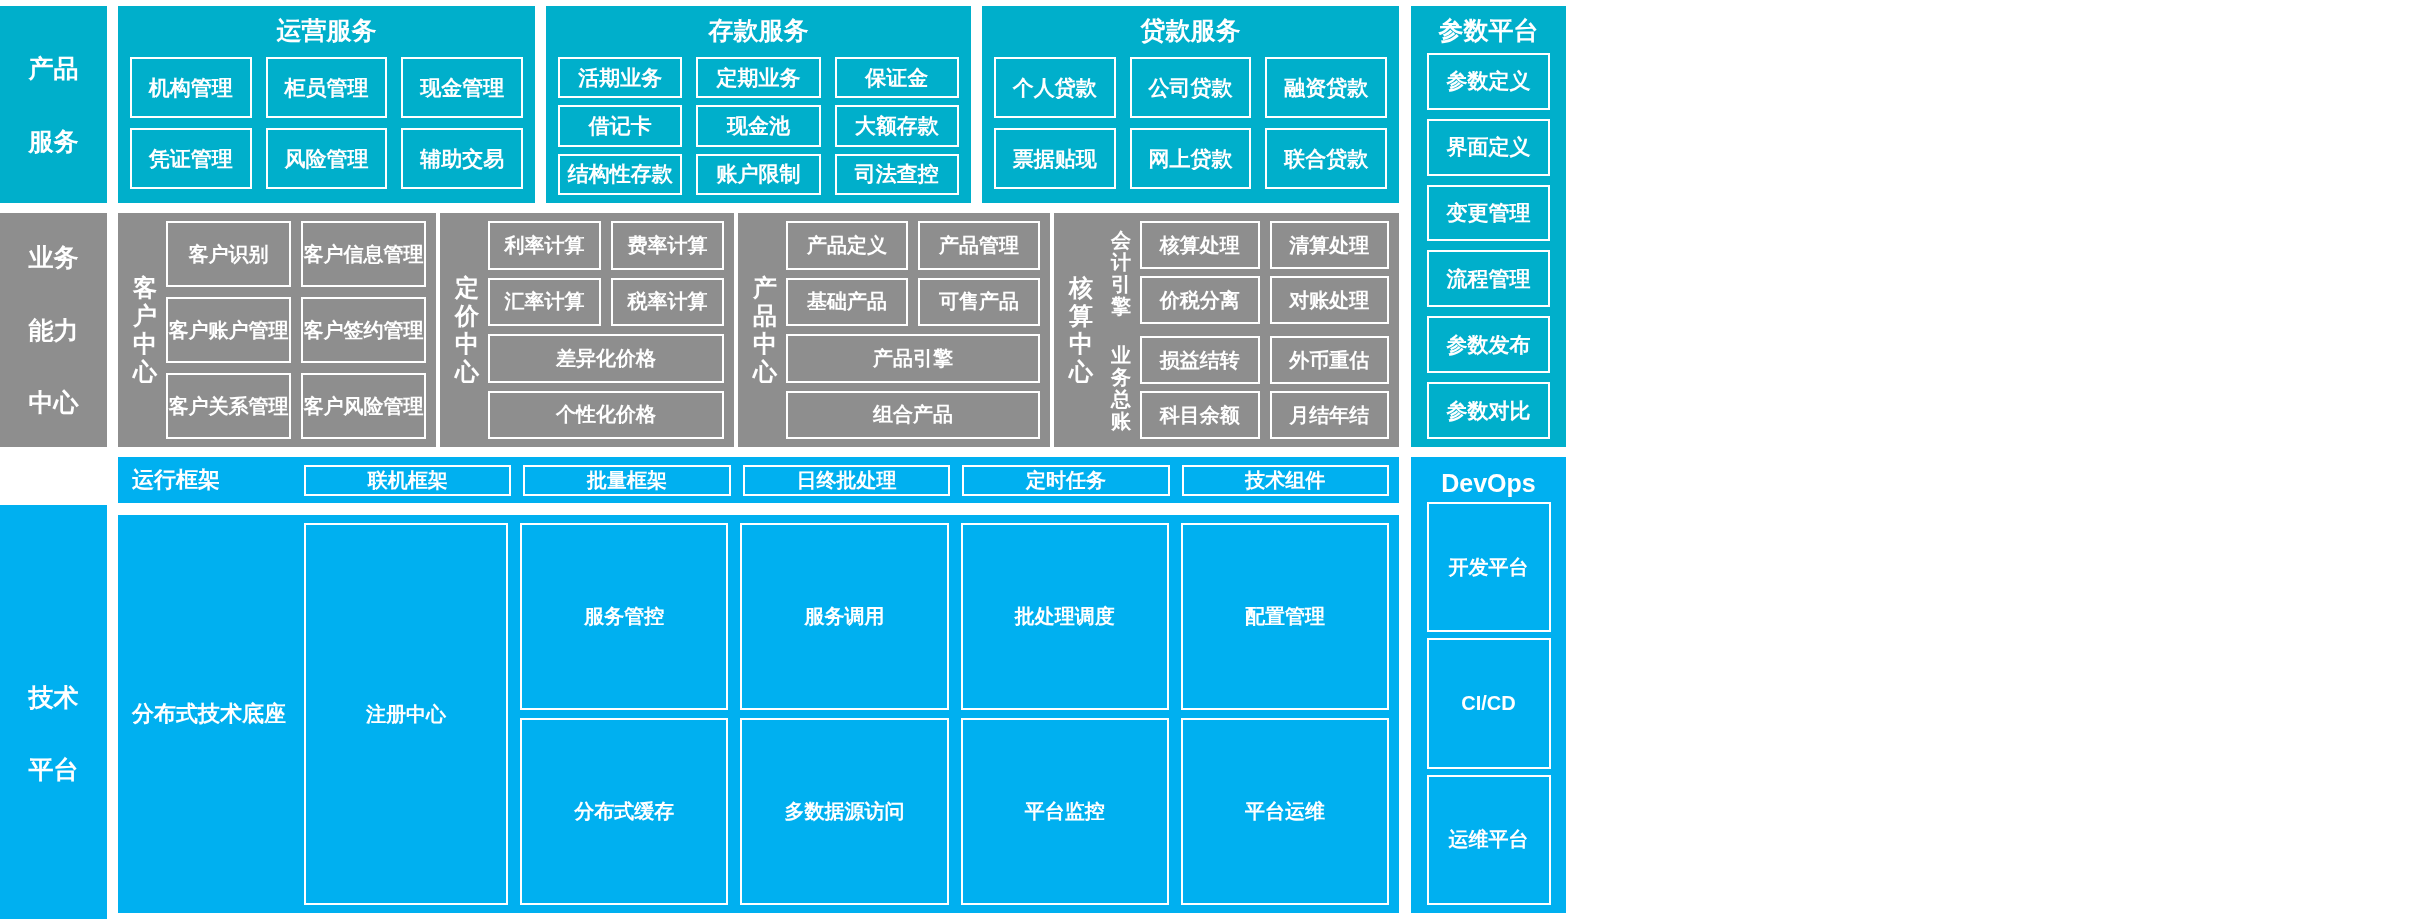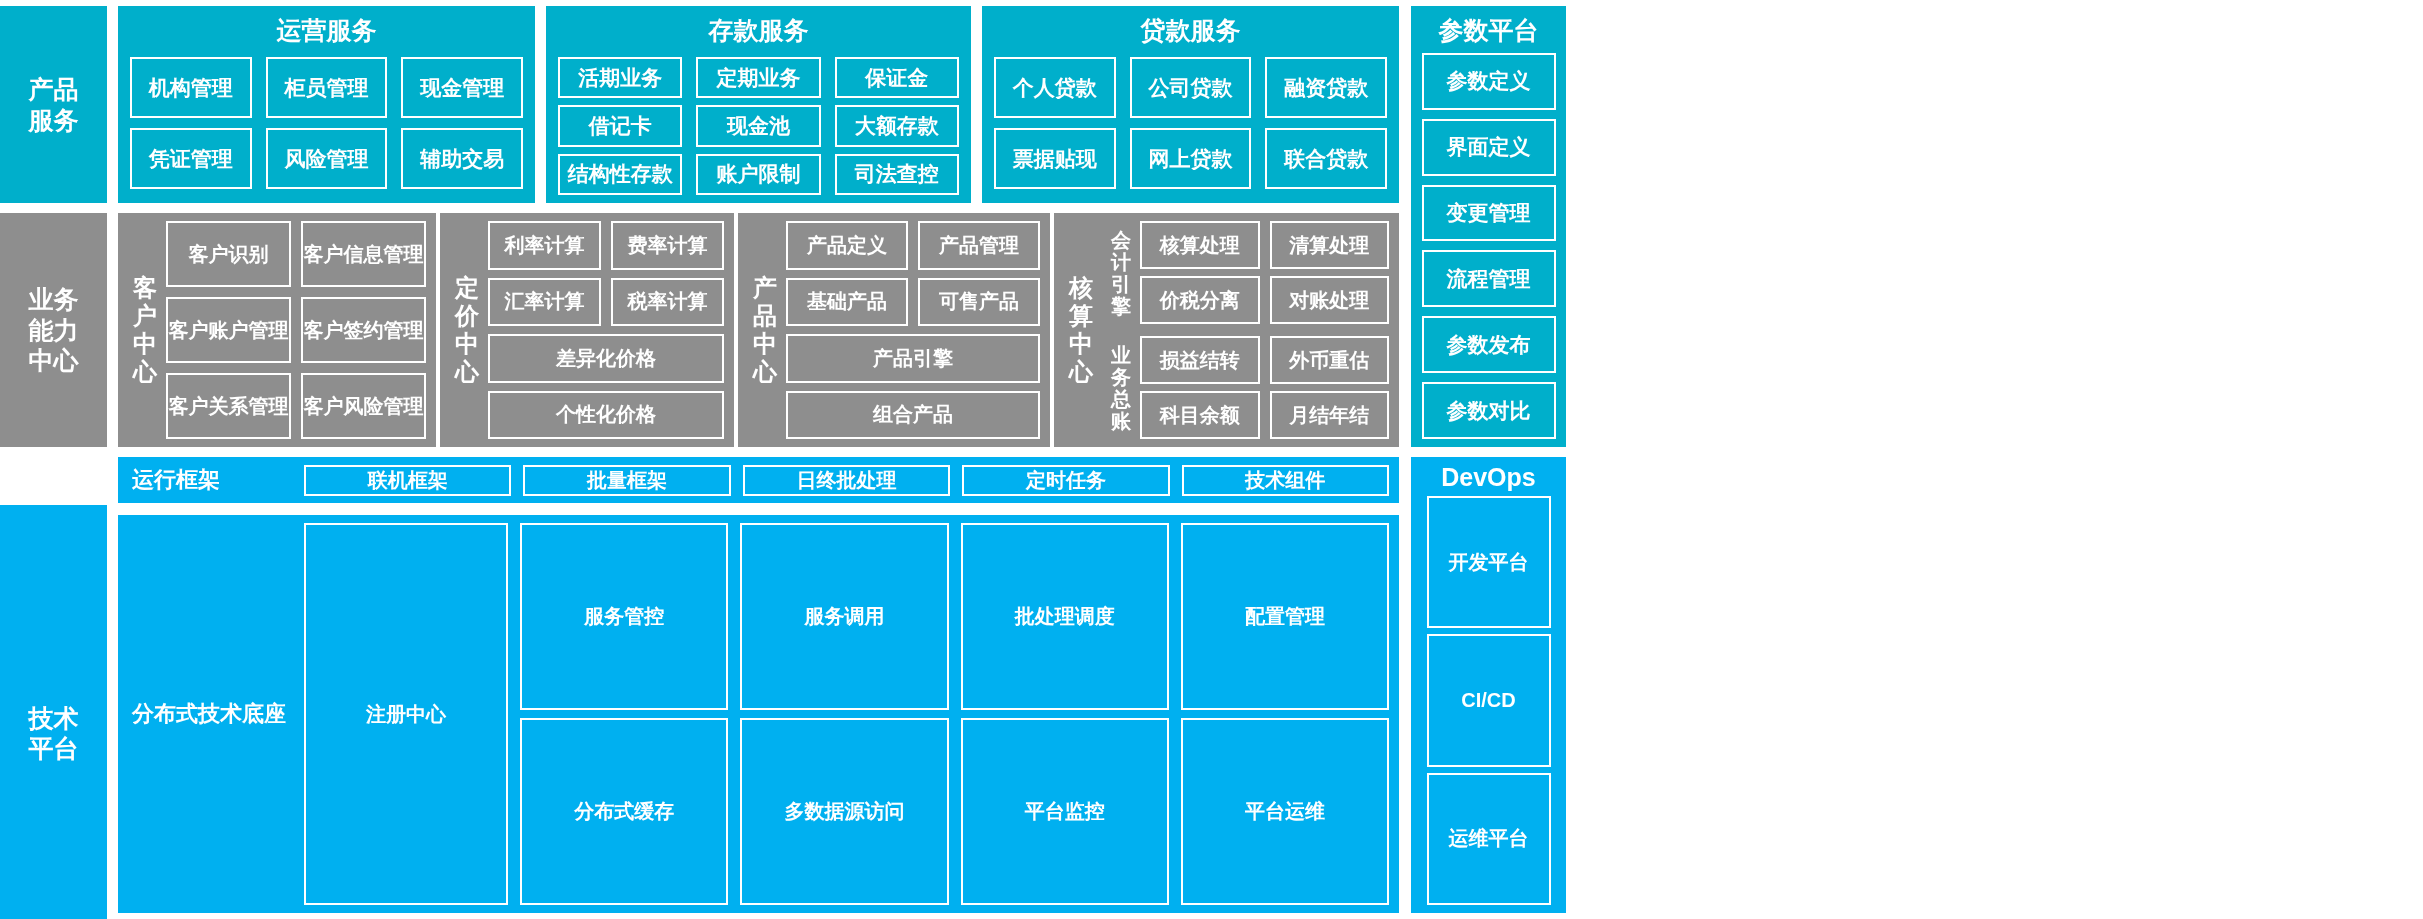--- a/index.html
+++ b/index.html
@@ -30,20 +30,21 @@
     font-weight: bold;
     font-size: 25px;
     line-height: 1.22;
     text-align: center;
     display: flex;
     flex-direction: column;
     align-items: center;
     justify-content: center;
     width: 100%;
     height: 100%;
+    gap: 42px;
   }
 
   .group-title {
     color: #ffffff;
     font-weight: bold;
     font-size: 25px;
     text-align: center;
     width: 100%;
   }
 
@@ -94,21 +95,21 @@
   #loan-grid { grid-template-columns: repeat(3, 1fr); gap: 10px 14px; height: 132px; }
 
   
   #param-platform {
     left: 1411px; top: 6px; width: 155px; height: 441px;
     flex-direction: column; align-items: center;
   }
   #param-platform .group-title { padding: 8px 0 6px 0; }
   #param-list {
     display: flex; flex-direction: column; gap: 9px;
-    width: 134px; flex: 1; padding-bottom: 8px;
+    width: 123px; flex: 1; padding-bottom: 8px;
   }
   #param-list .cell { flex: 1; }
 
   
   #row2-label { left: 0;    top: 213px; width: 107px; height: 234px; }
   #bc-cust    { left: 118px; top: 213px; width: 318px; height: 234px; }
   #bc-price   { left: 440px; top: 213px; width: 294px; height: 234px; }
   #bc-prod    { left: 738px; top: 213px; width: 312px; height: 234px; }
   #bc-acct    { left: 1054px; top: 213px; width: 345px; height: 234px; }
 
@@ -147,21 +148,21 @@
   #base-grid {
     flex: 1; display: grid; grid-template-columns: repeat(4, 1fr);
     grid-template-rows: 1fr 1fr; gap: 8px 12px;
   }
 
   
   #devops {
     left: 1411px; top: 457px; width: 155px; height: 456px;
     flex-direction: column; align-items: center;
   }
-  #devops .group-title { font-size: 25px; padding: 6px 0 4px 0; }
+  #devops .group-title { font-size: 25px; padding: 12px 0 4px 0; }
   #devops-list {
     display: flex; flex-direction: column; gap: 6px;
     width: 124px; flex: 1; padding-bottom: 8px;
   }
   #devops-list .cell { flex: 1; font-size: 20px; }
 </style>
 </head>
 <body>
 
 <div id="root">

